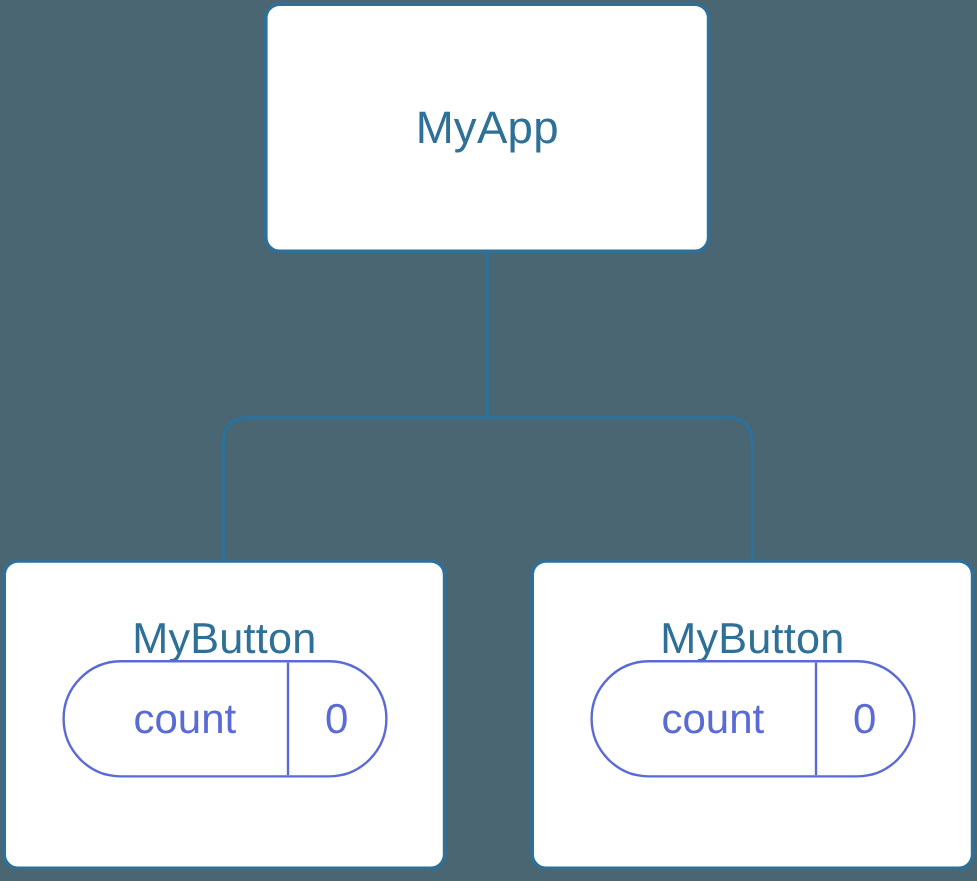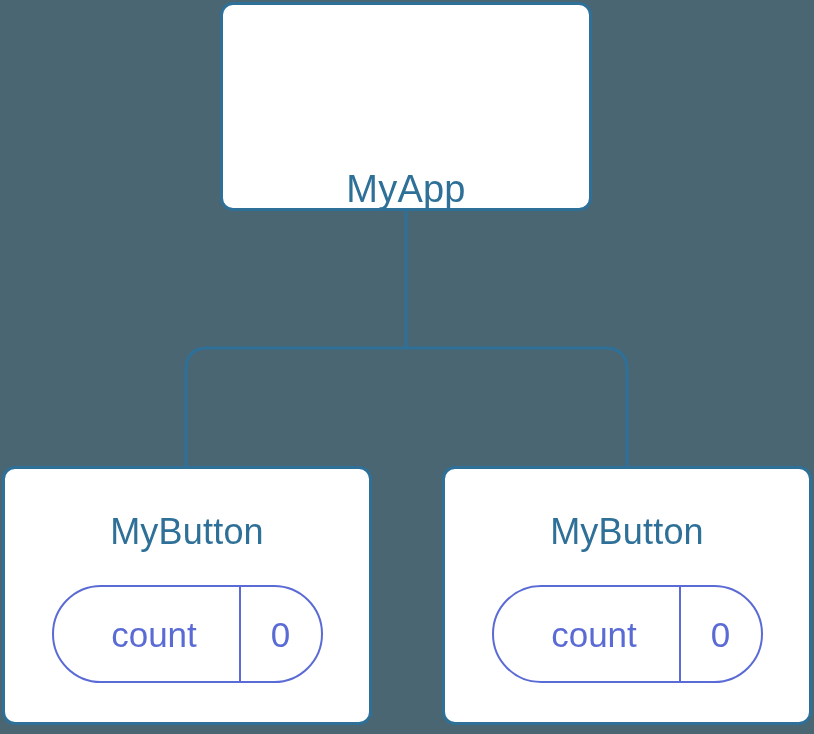--- a/index.html
+++ b/index.html
@@ -35,21 +35,21 @@
     display: flex;
     flex-direction: column;
     align-items: center;
     z-index: 2;
   }
   .node-root {
     left: 220px;
     top: 2px;
     width: 372px;
     height: 209px;
-    justify-content: flex-end;
+    justify-content: center;
   }
   .node-child {
     top: 466px;
     width: 370px;
     height: 259px;
     justify-content: flex-start;
     padding-top: 45px;
   }
   .node-child-left  { left: 2px; }
   .node-child-right { left: 442px; }
@@ -59,21 +59,20 @@
     font-size: 38px;
     line-height: 1;
     letter-spacing: 0.2px;
     white-space: nowrap;
   }
   .node-child .node-title {
     font-size: 36px;
   }
 
   .state-pill {
-    margin-top: 35px;
     height: 98px;
     display: flex;
     align-items: stretch;
     border: 2px solid #5b6bd5;
     border-radius: 49px;
     box-sizing: border-box;
     background: #ffffff;
   }
   .pill-key, .pill-val {
     display: flex;

